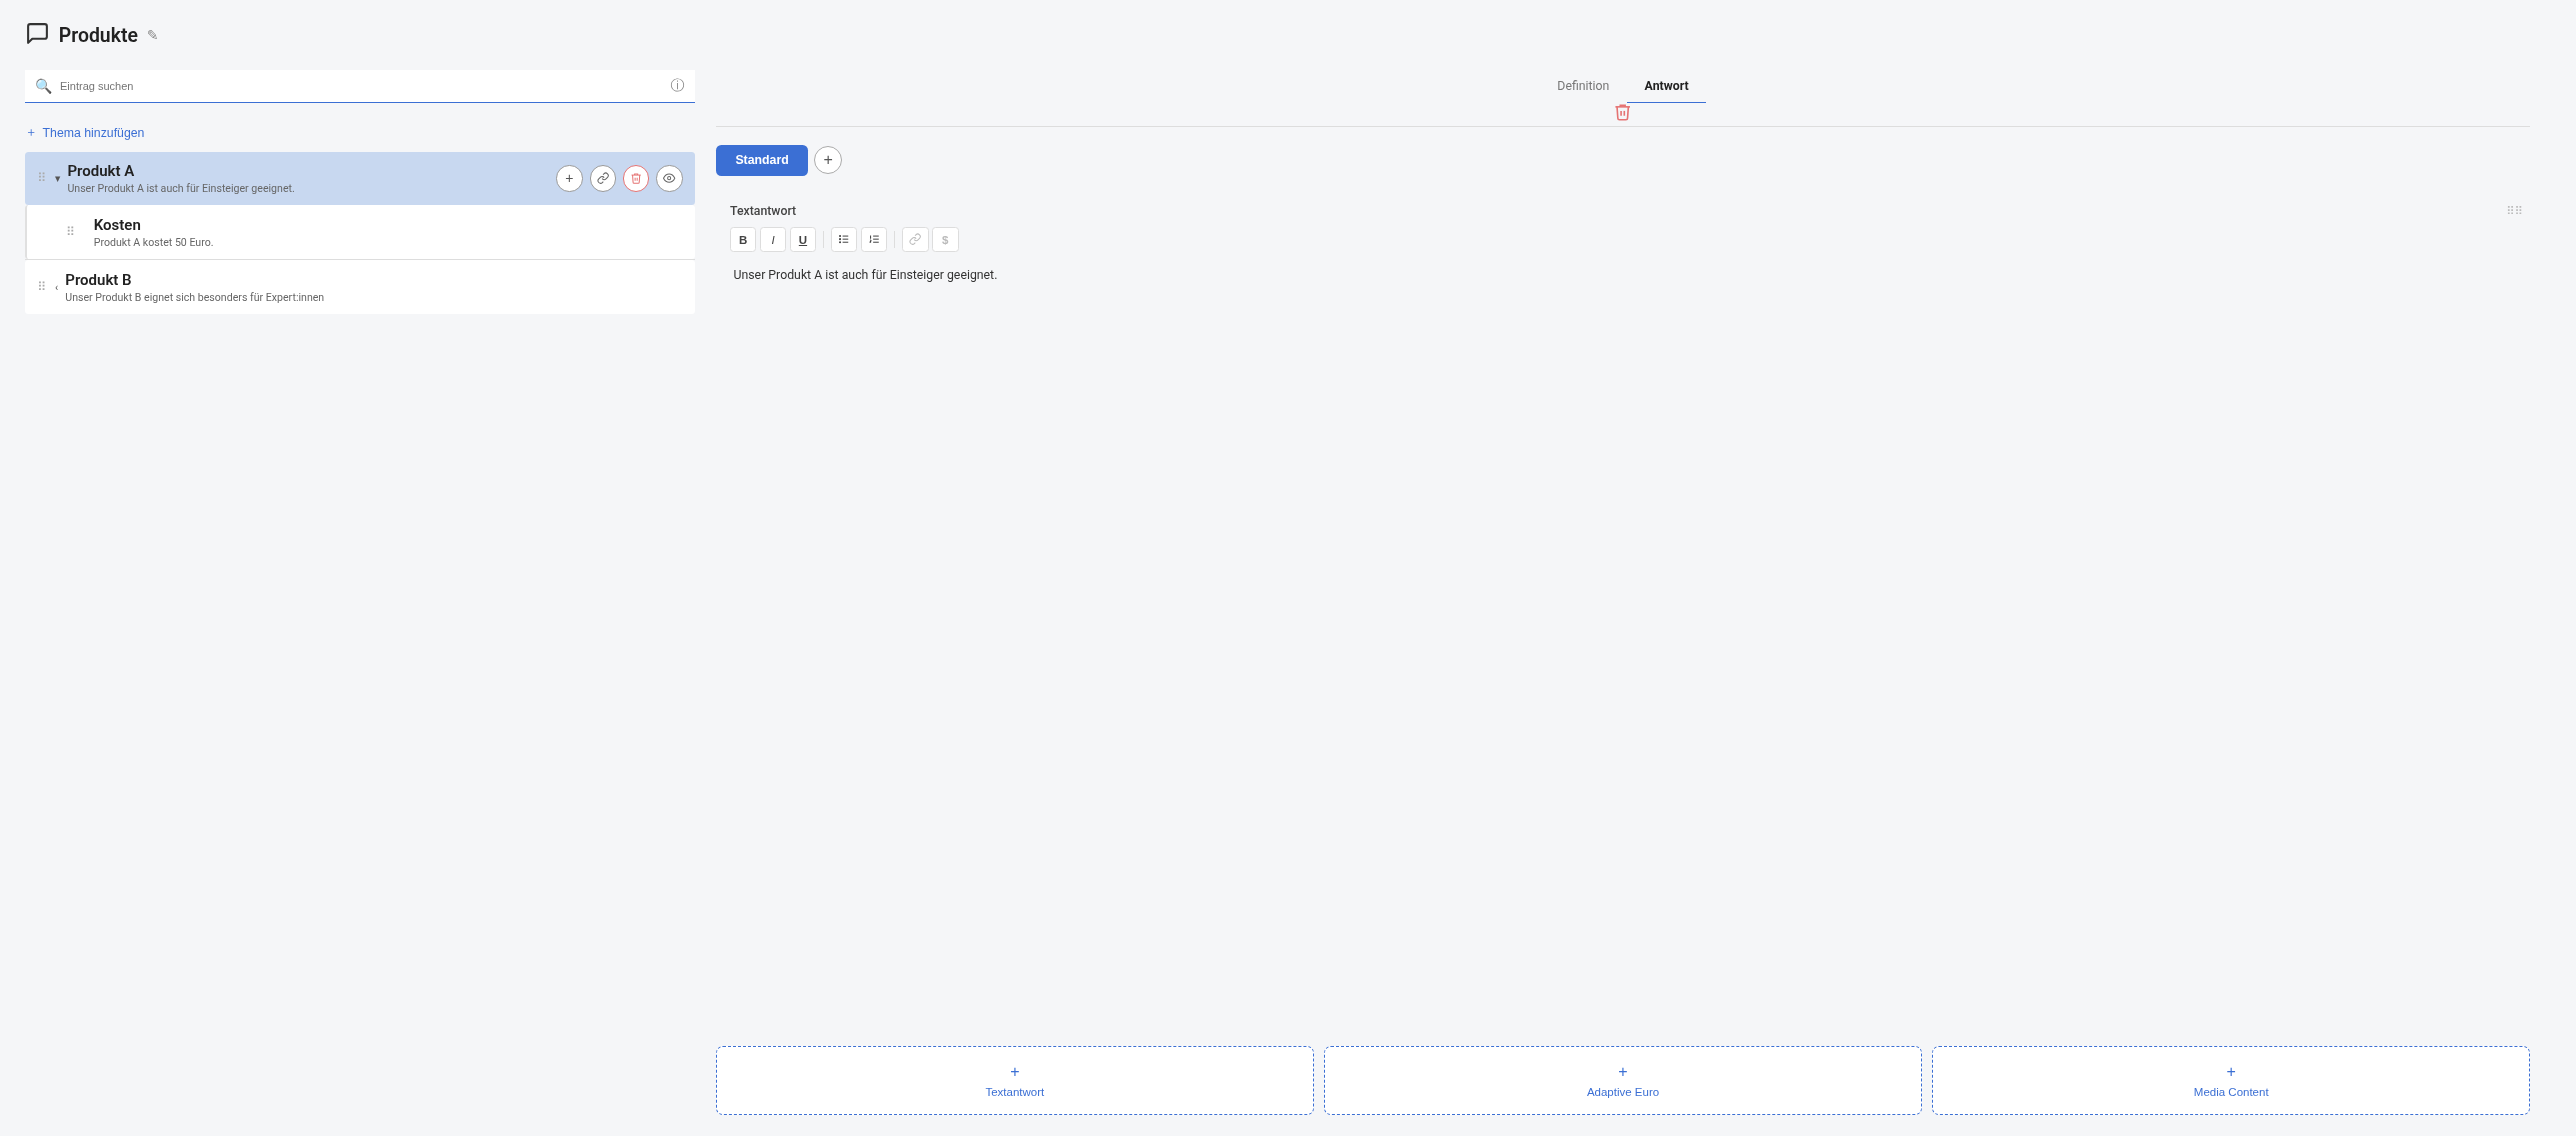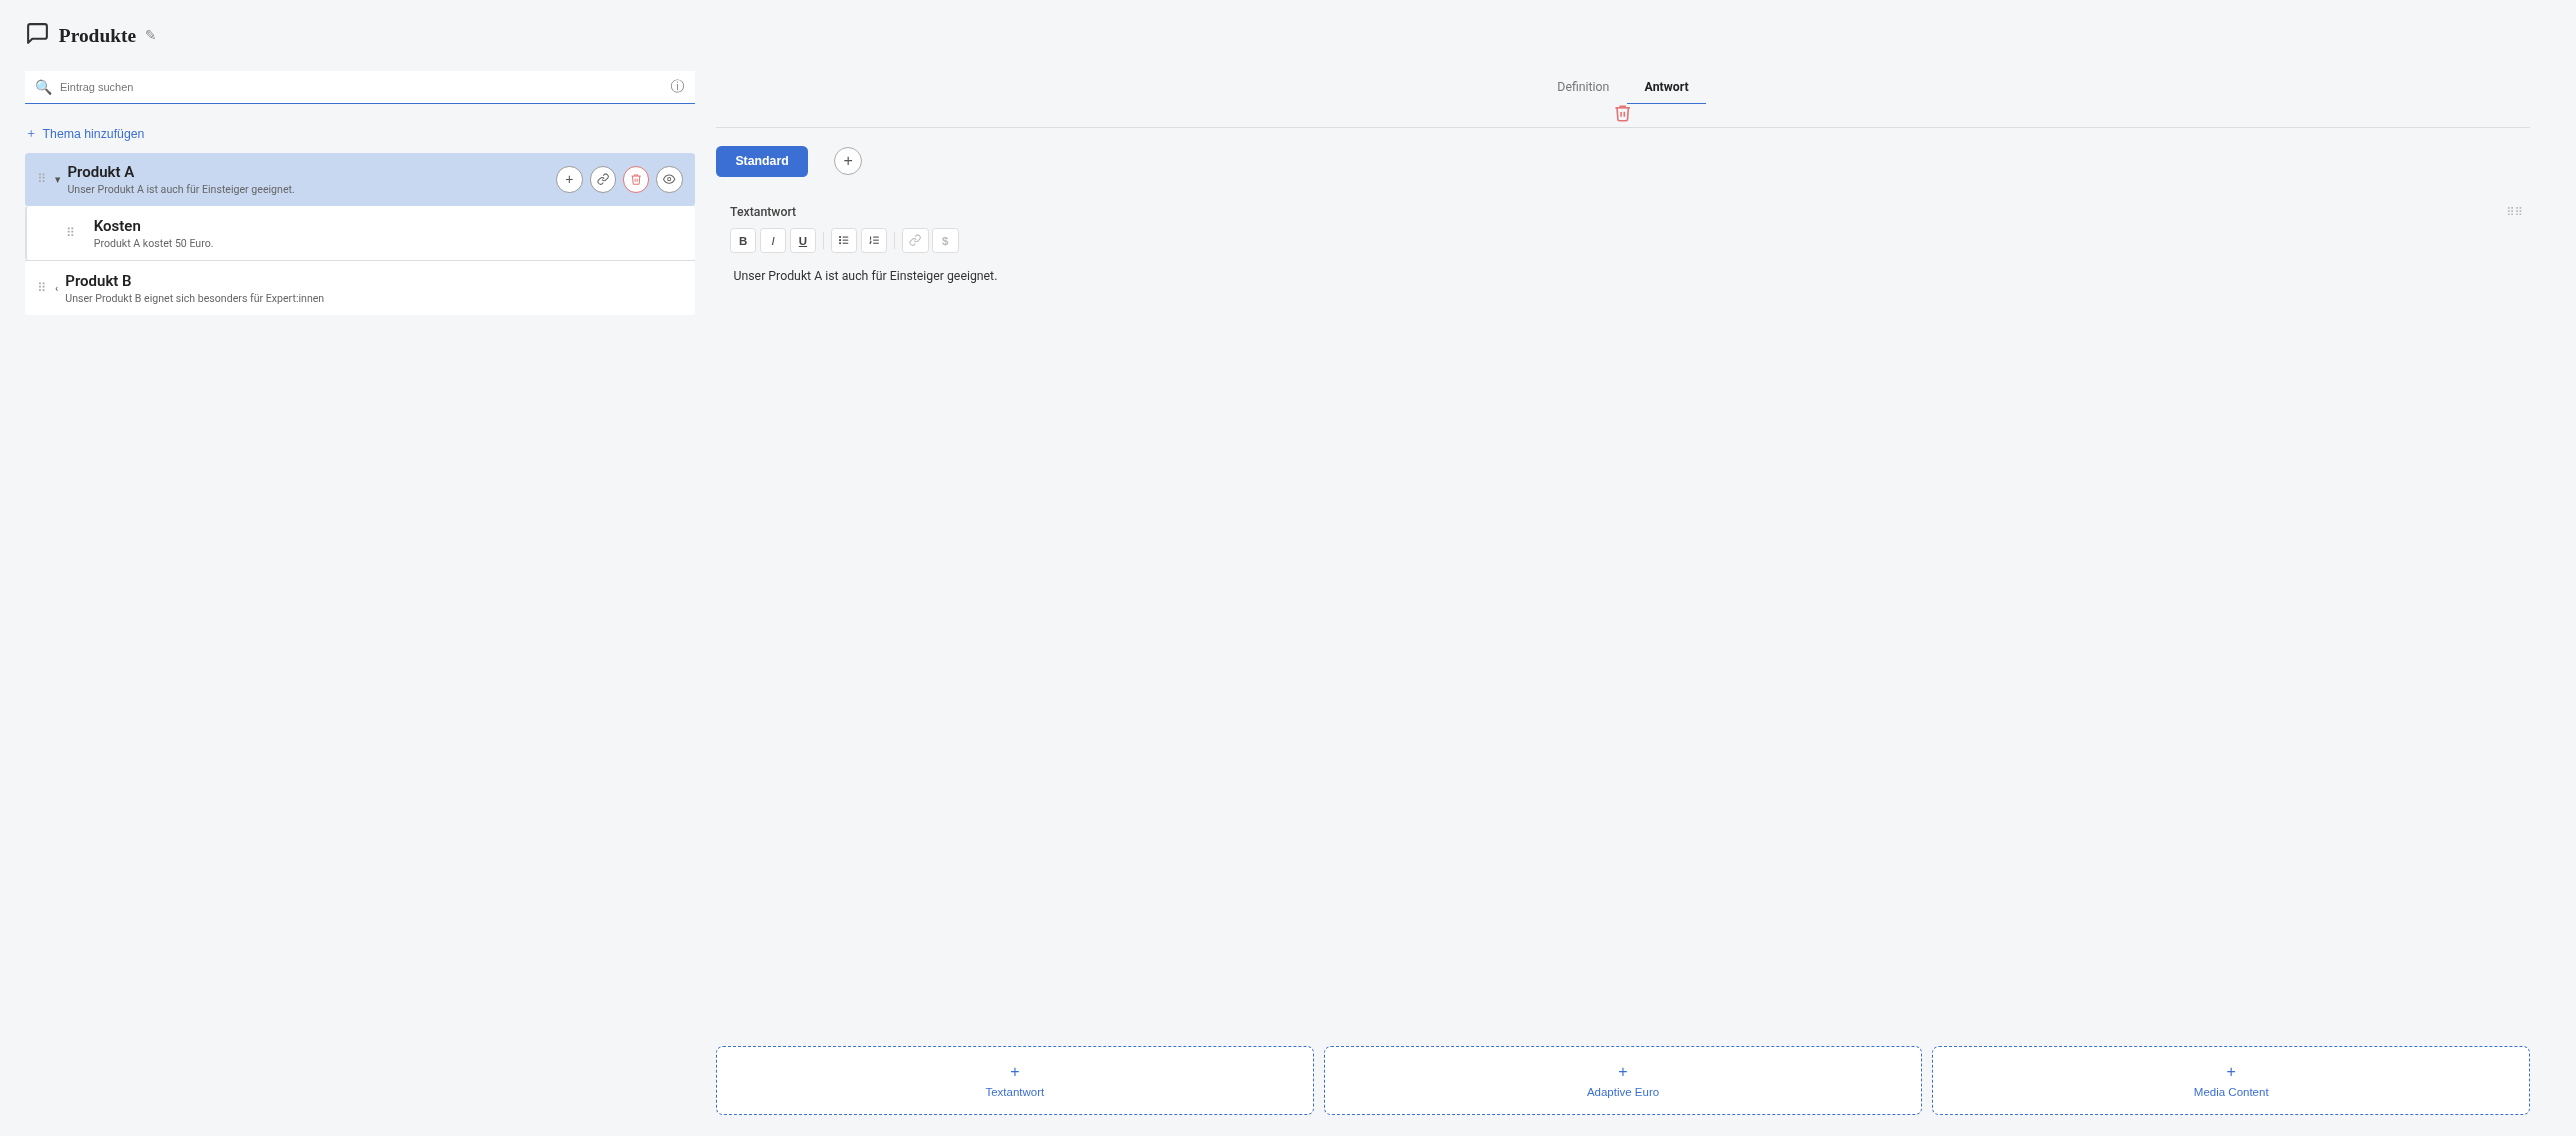--- a/index.html
+++ b/index.html
@@ -14,21 +14,20 @@
       display: flex;
       flex-direction: column;
       height: 100vh;
       padding: 21px 25px;
     }
     .page-header {
       display: flex;
       align-items: center;
       gap: 8.8px;
       margin-bottom: 21px;
-      font-family: Liberation Serif, serif;
     }
     .page-title {
       font-size: 19.4px;
       font-weight: 600;
       color: #222;
     }
     .edit-icon {
       color: #888;
       cursor: pointer;
       font-size: 14px;
@@ -191,21 +190,21 @@
       color: #e57373;
       font-size: 17.6px;
       cursor: pointer;
       background: none;
       border: none;
     }
     
     .variant-bar {
       display: flex;
       align-items: center;
-      gap: 26px;
+      gap: 6px;
       margin-bottom: 14px;
     }
     .variant-btn {
       padding: 8.8px 19.4px;
       border-radius: 5.3px;
       font-size: 12.3px;
       font-weight: 600;
       cursor: pointer;
       border: none;
     }

